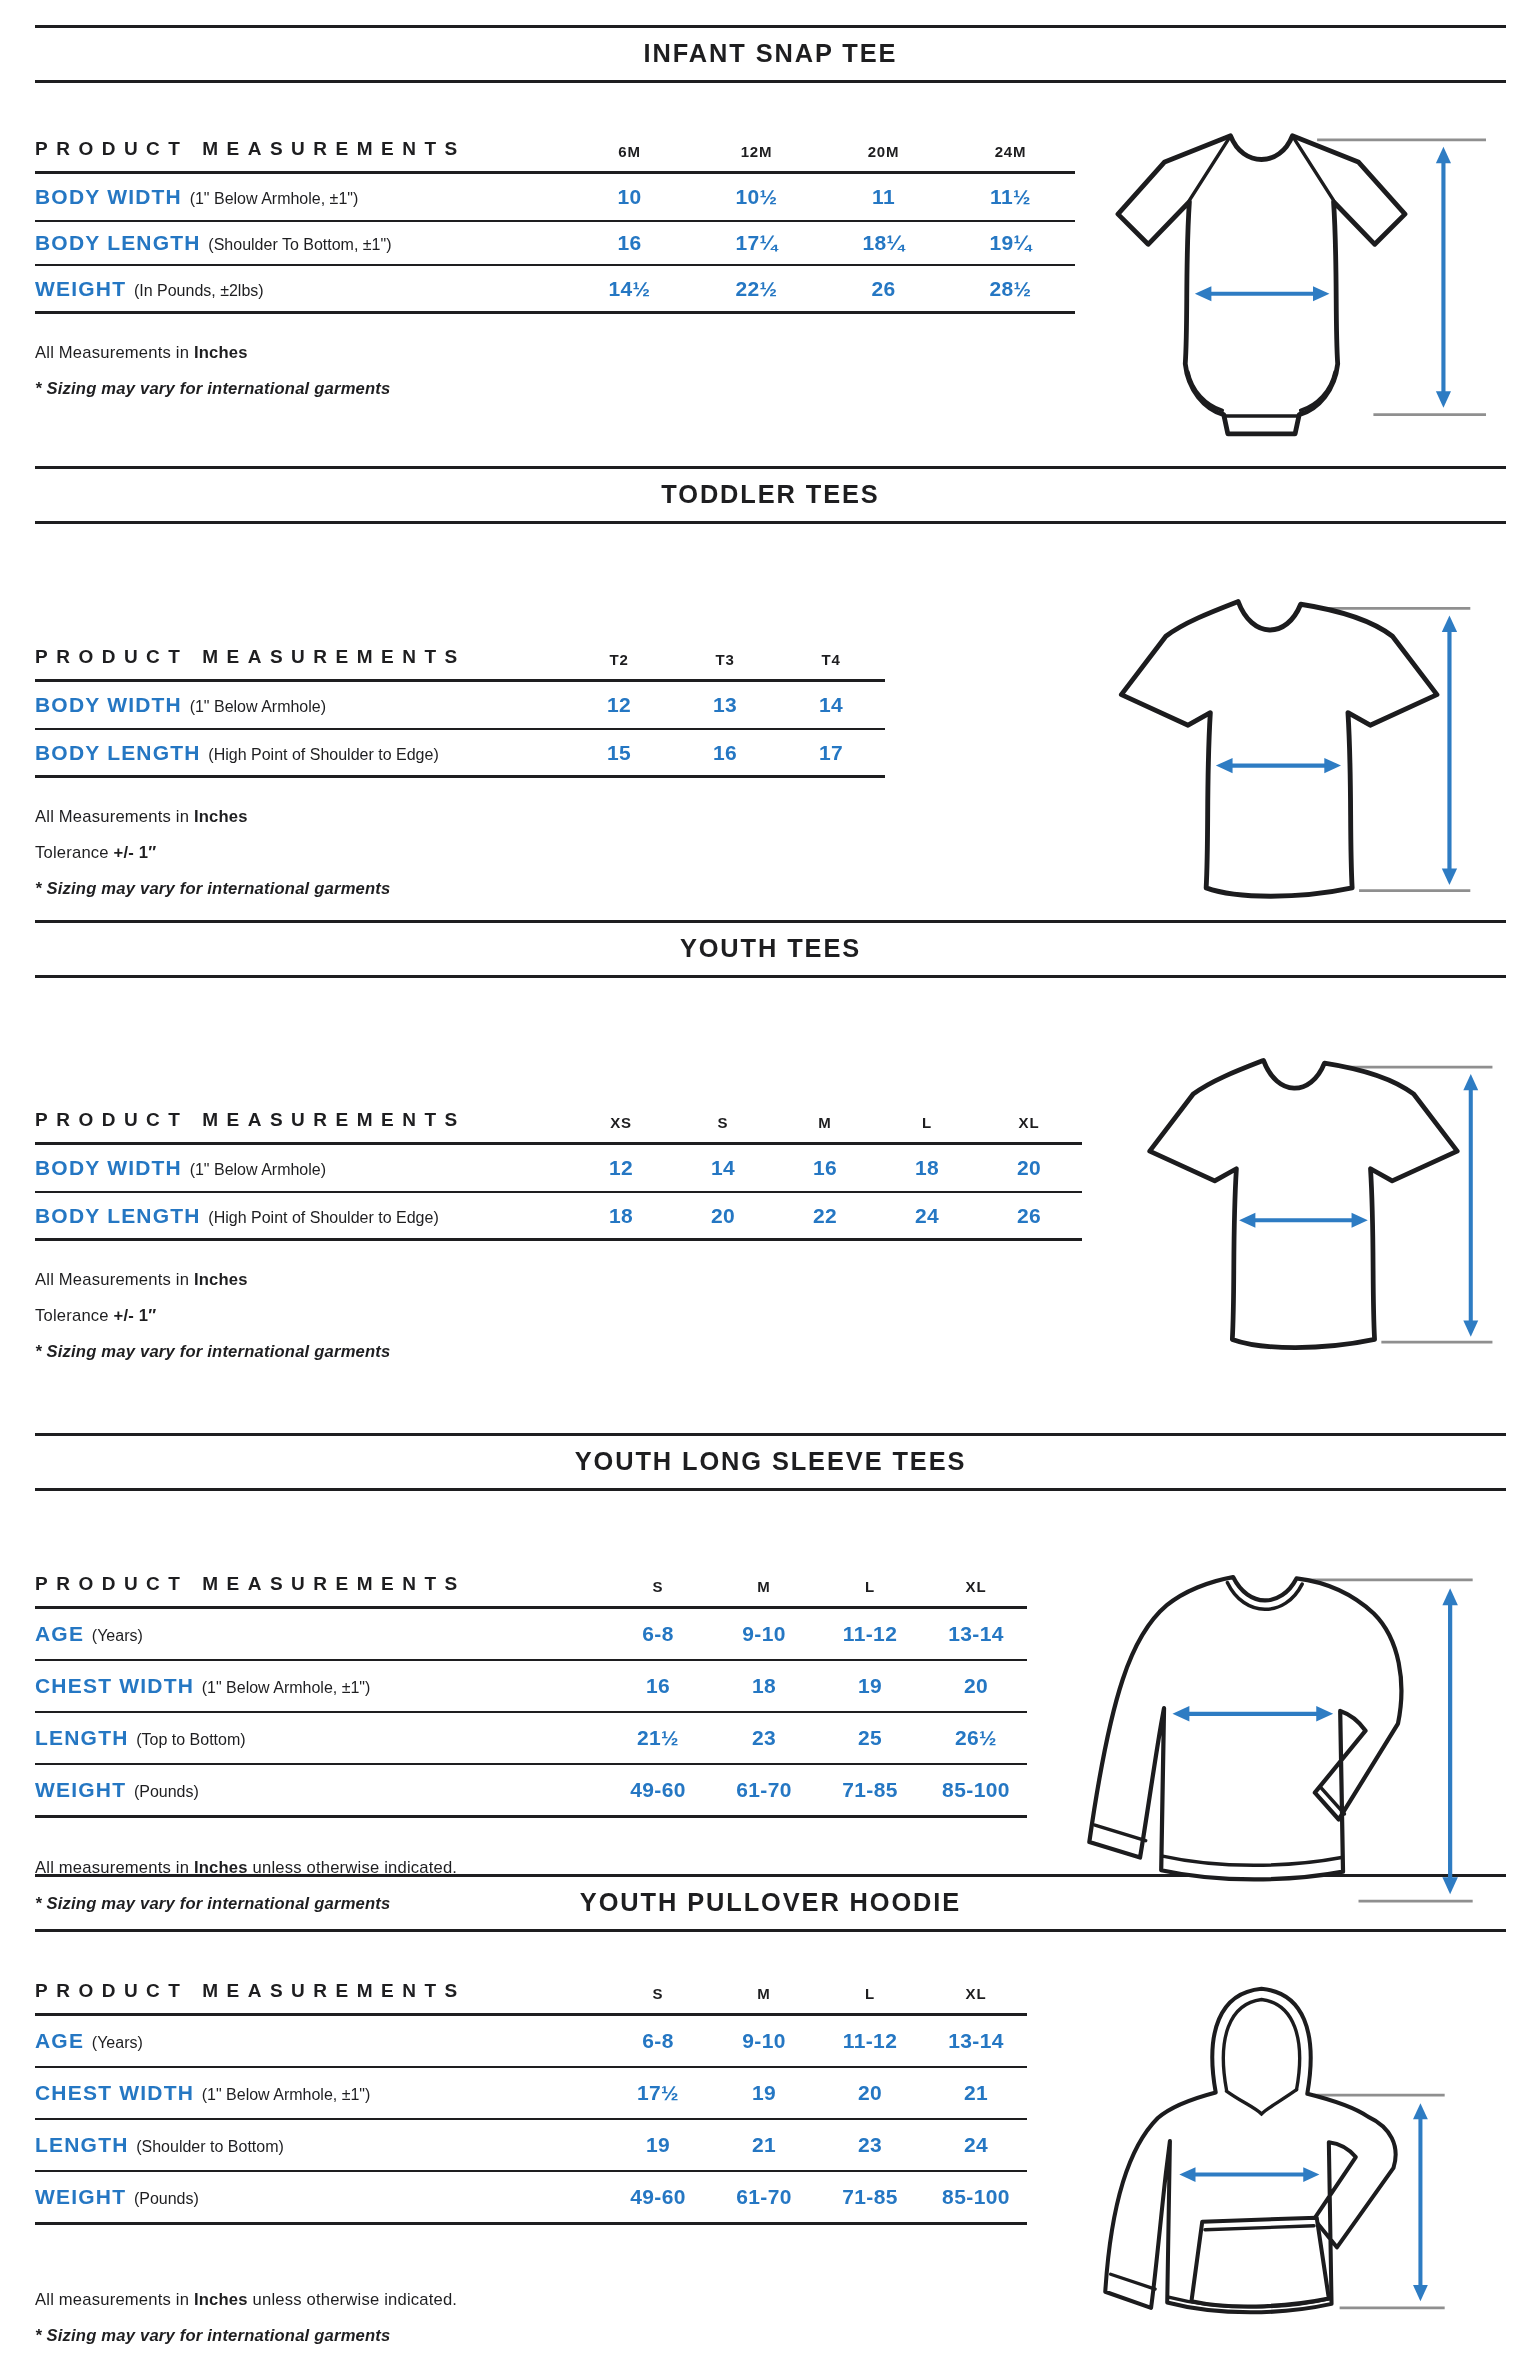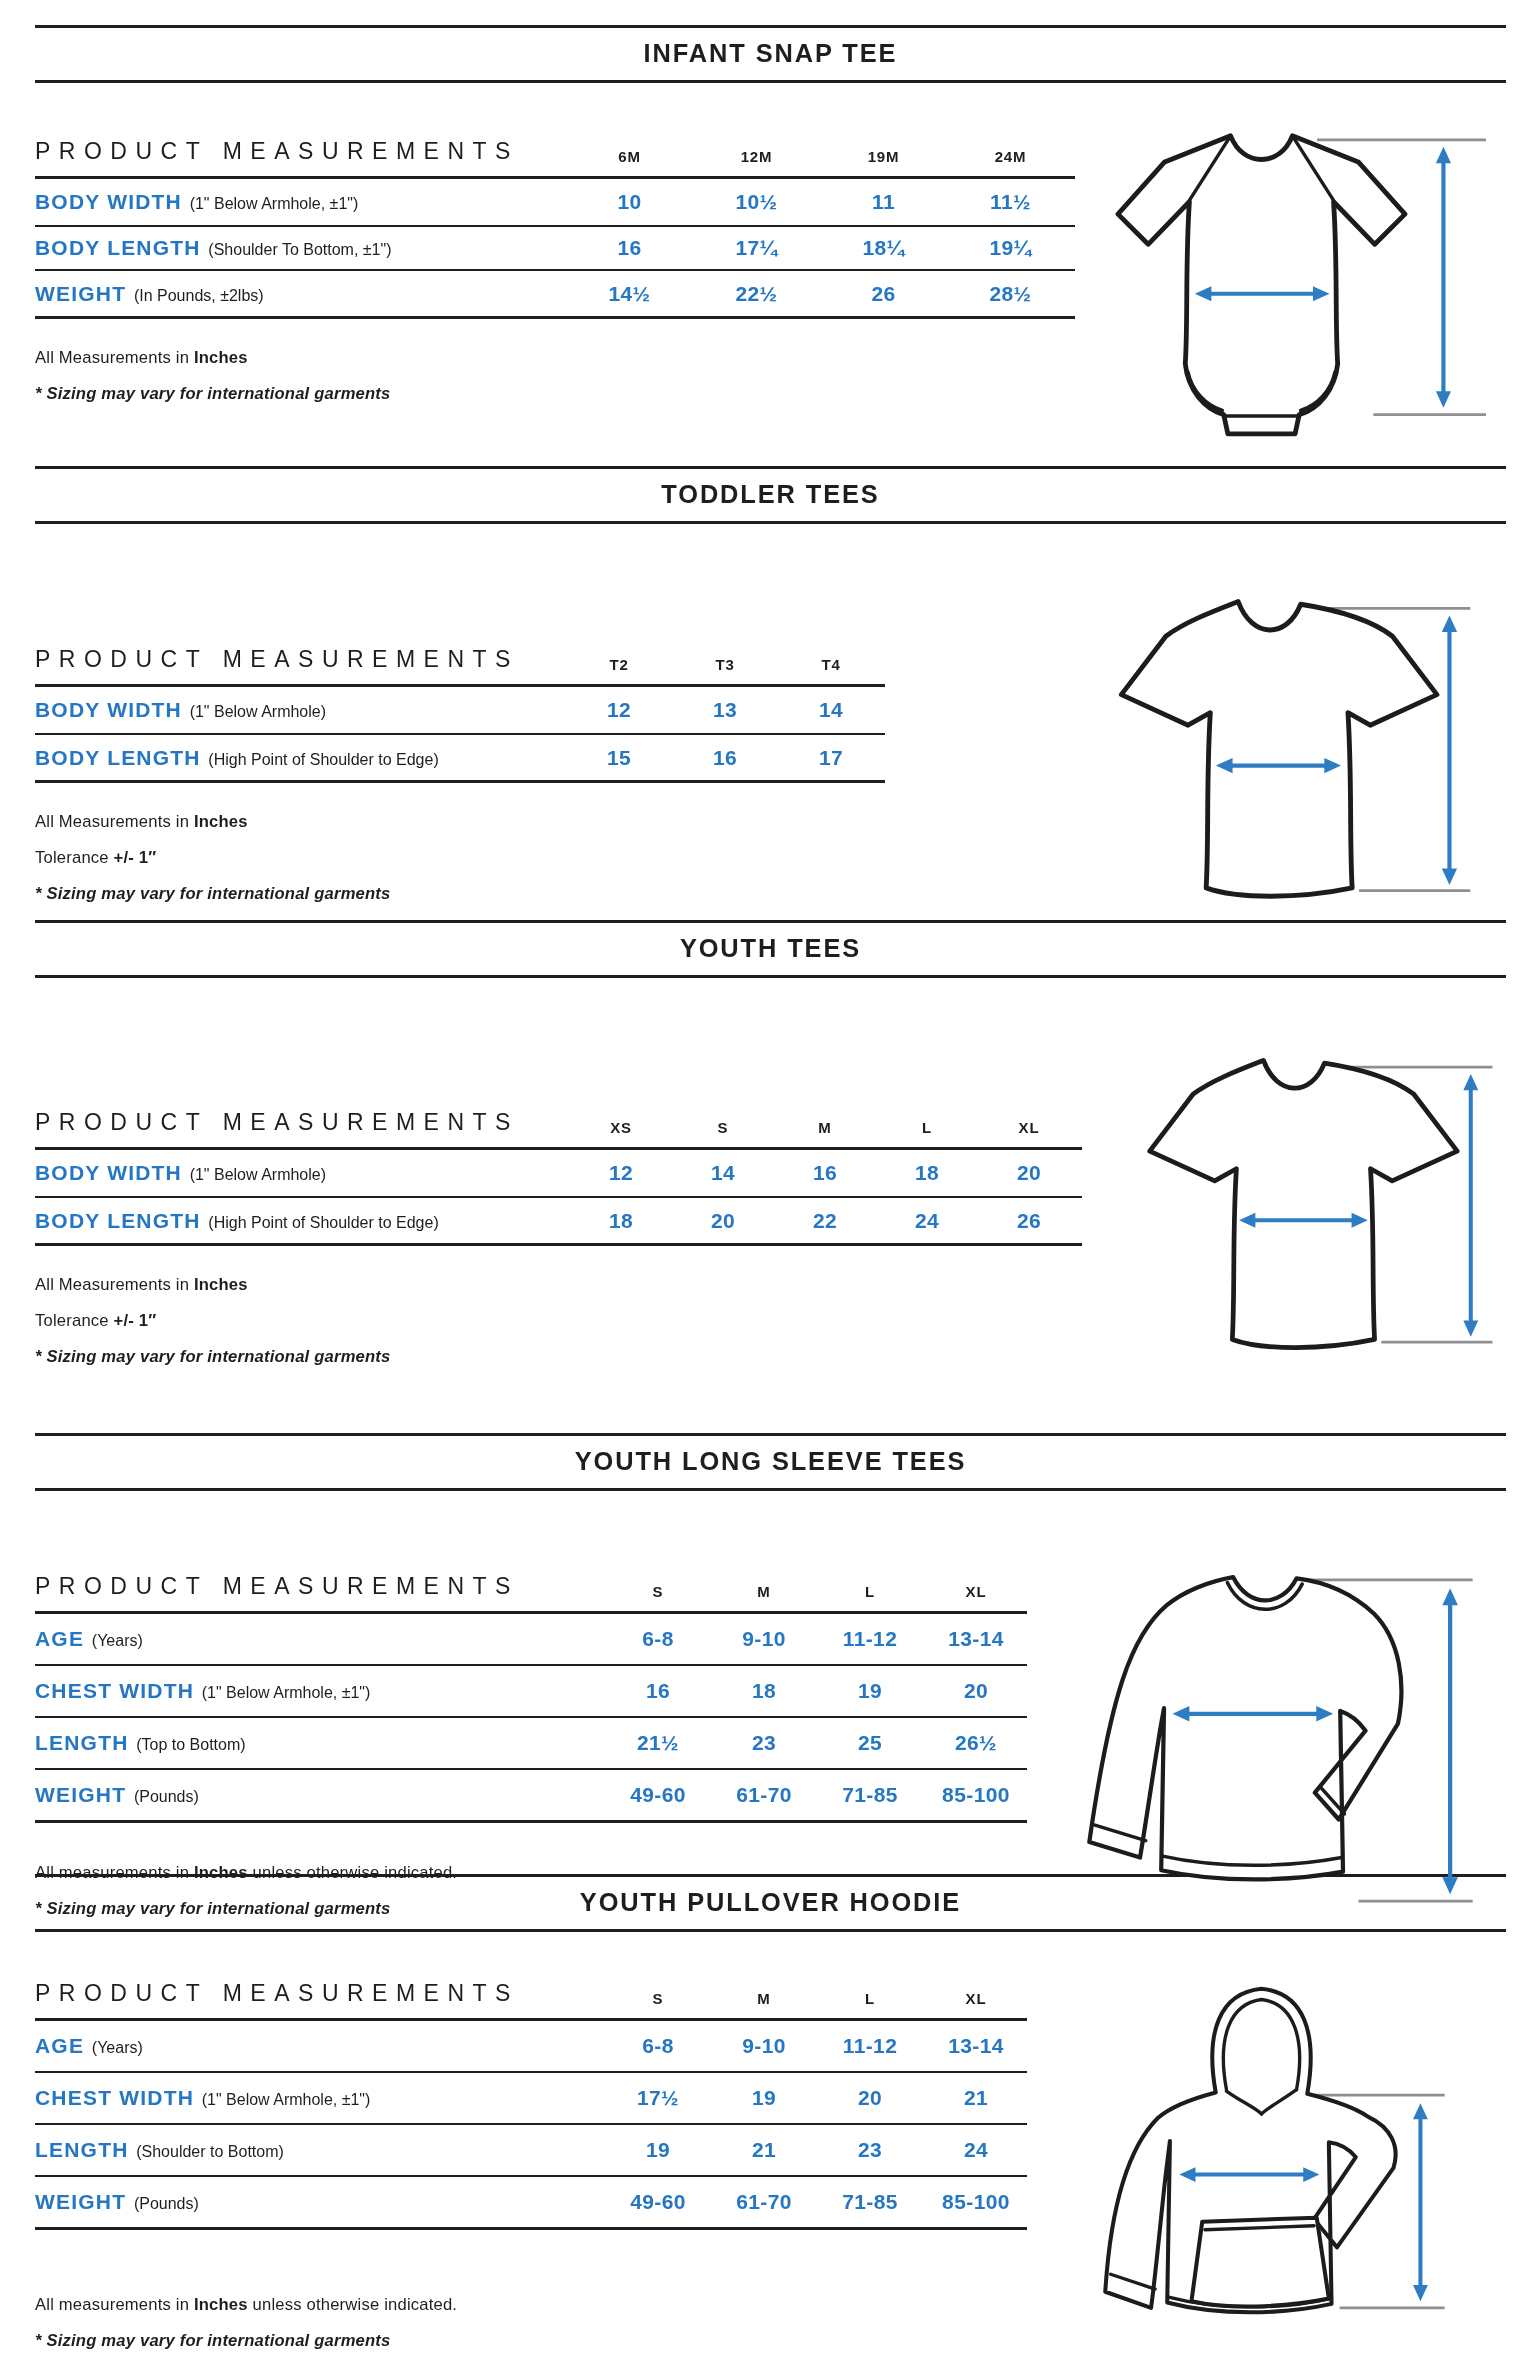--- a/index.html
+++ b/index.html
@@ -29,21 +29,21 @@
     transform:scaleY(1.04);display:inline-block;
     white-space:nowrap;
   }
   .meas-table{position:relative;z-index:2;}
   .thead{
     display:grid;align-items:end;
     border-bottom:3.1px solid var(--ink);
     padding-bottom:10.8px;
   }
   .meas-header{
-    font-size:23px;font-weight:normal;letter-spacing:8.5px;white-space:nowrap;
+    font-size:19px;font-weight:bold;letter-spacing:8.5px;white-space:nowrap;
   }
   .size-head{
     font-size:15px;font-weight:bold;letter-spacing:0.8px;text-align:center;
   }
   .trow{
     display:grid;align-items:center;
     border-bottom:2.3px solid var(--ink);
   }
   .trow:last-child{border-bottom:3.1px solid var(--ink);}
   .label-cell{white-space:nowrap;}
@@ -69,21 +69,21 @@
 <div class="page">
     <div class="section" style="height: 441px;">
     <div class="title-bar">
       <span class="section-title">INFANT SNAP TEE</span>
     </div>
     <div class="meas-table" style="width: 1040px; margin-top: 55px;">
       <div class="thead" style="grid-template-columns: 531px repeat(4, 127px);">
         <div class="meas-header">PRODUCT MEASUREMENTS</div>
       <div class="size-head">6M</div>
           <div class="size-head">12M</div>
-          <div class="size-head">19M</div>
+          <div class="size-head">20M</div>
           <div class="size-head">24M</div>
         </div>
     <div class="trow" style="grid-template-columns: 531px repeat(4, 127px); padding: 10.8px 0px;">
           <div class="label-cell"><span class="row-label">BODY WIDTH</span><span class="row-note">(1" Below Armhole, ±1")</span></div>
           <div class="val">10</div>
           <div class="val">10½</div>
           <div class="val">11</div>
           <div class="val">11½</div>
         </div>
         <div class="trow" style="grid-template-columns: 531px repeat(4, 127px); padding: 9px 0px;">

